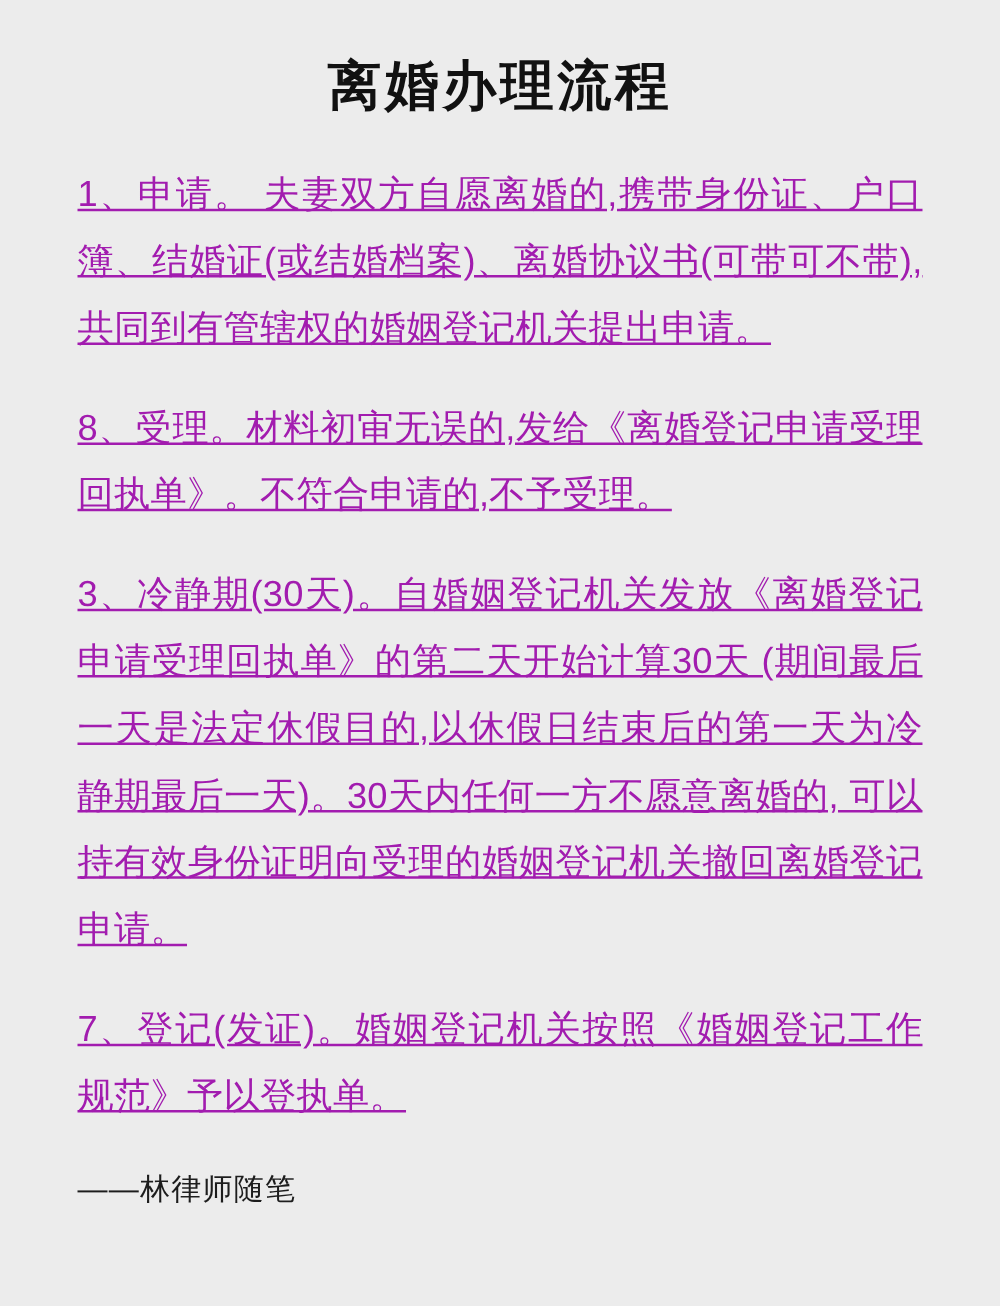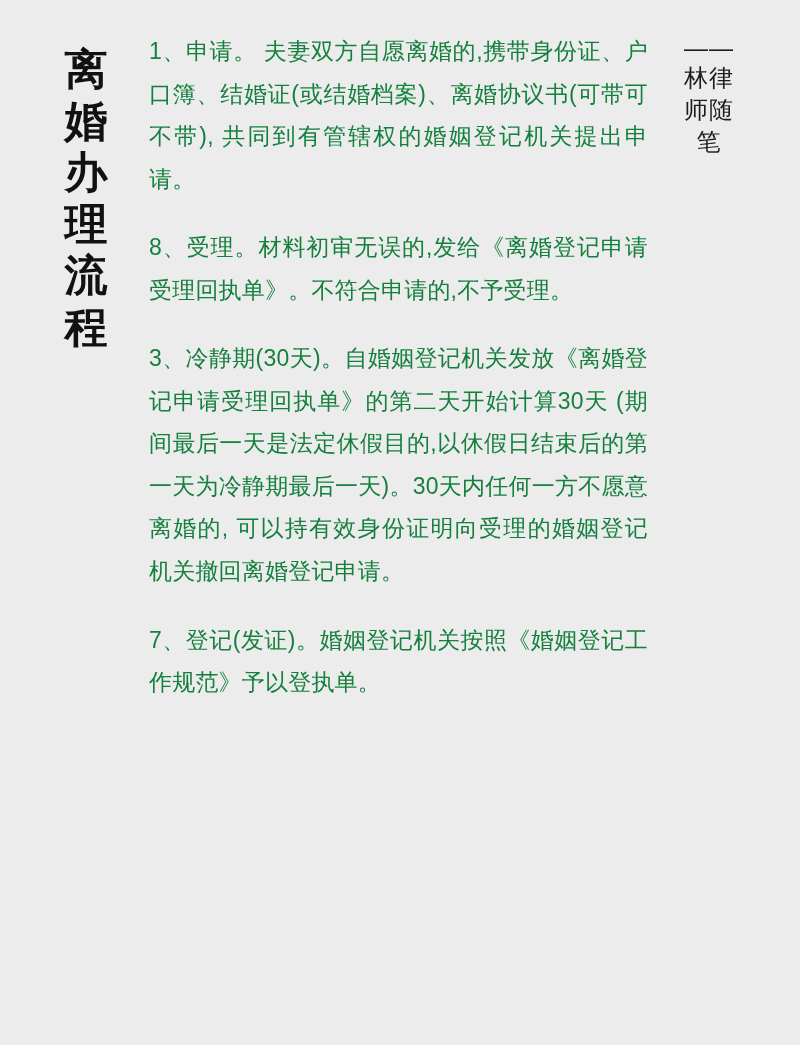--- a/index.html
+++ b/index.html
@@ -13,46 +13,46 @@
     font-family: "Liberation Sans", "DejaVu Sans", sans-serif;
     color: #1b1b1b;
     overflow: hidden;
   }
   .page {
     width: 800px;
     height: 929px;
     box-sizing: border-box;
     padding: 30px 62px 14px 62px;
     display: flex;
-    flex-direction: row;
-    gap: 36px;
+    flex-direction: column;
   }
   .title {
     text-align: center;
     font-size: 43px;
     font-weight: bold;
     letter-spacing: 3px;
     color: #111;
     margin: 14px 0 34px 0;
     line-height: 1.2;
   }
   .body {
     flex: 1 1 auto;
   }
   .para {
-    font-size: 23px;
+    font-size: 29px;
     line-height: 1.85;
     letter-spacing: 0.2px;
-    color: #15803d;
+    color: #a21caf;
     margin: 0 0 26px 0;
     text-align: justify;
     text-justify: inter-ideograph;
+    text-decoration: underline;
   }
   .signature {
-    text-align: center;
+    text-align: left;
     font-size: 24px;
     letter-spacing: 1px;
     color: #1d1d1d;
     padding-right: 4px;
     margin-top: 4px;
   }
 </style>
 </head>
 <body>
 

